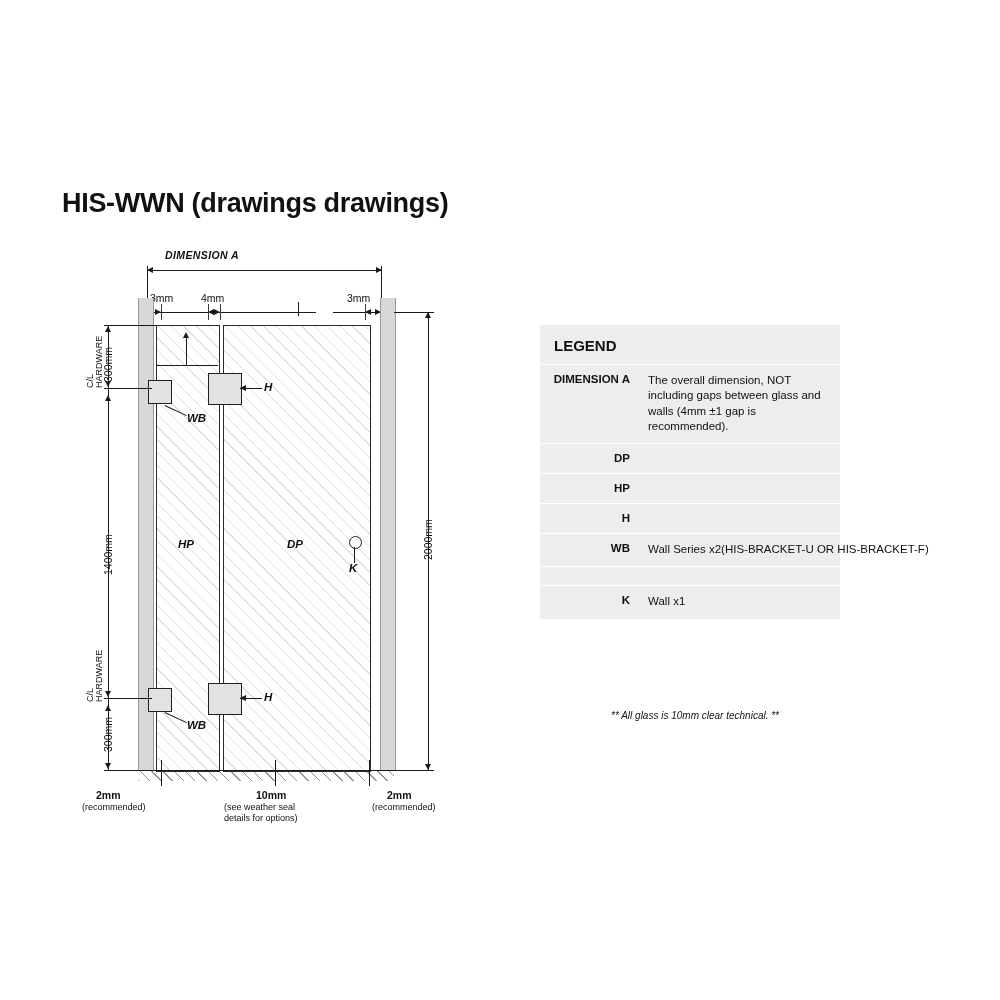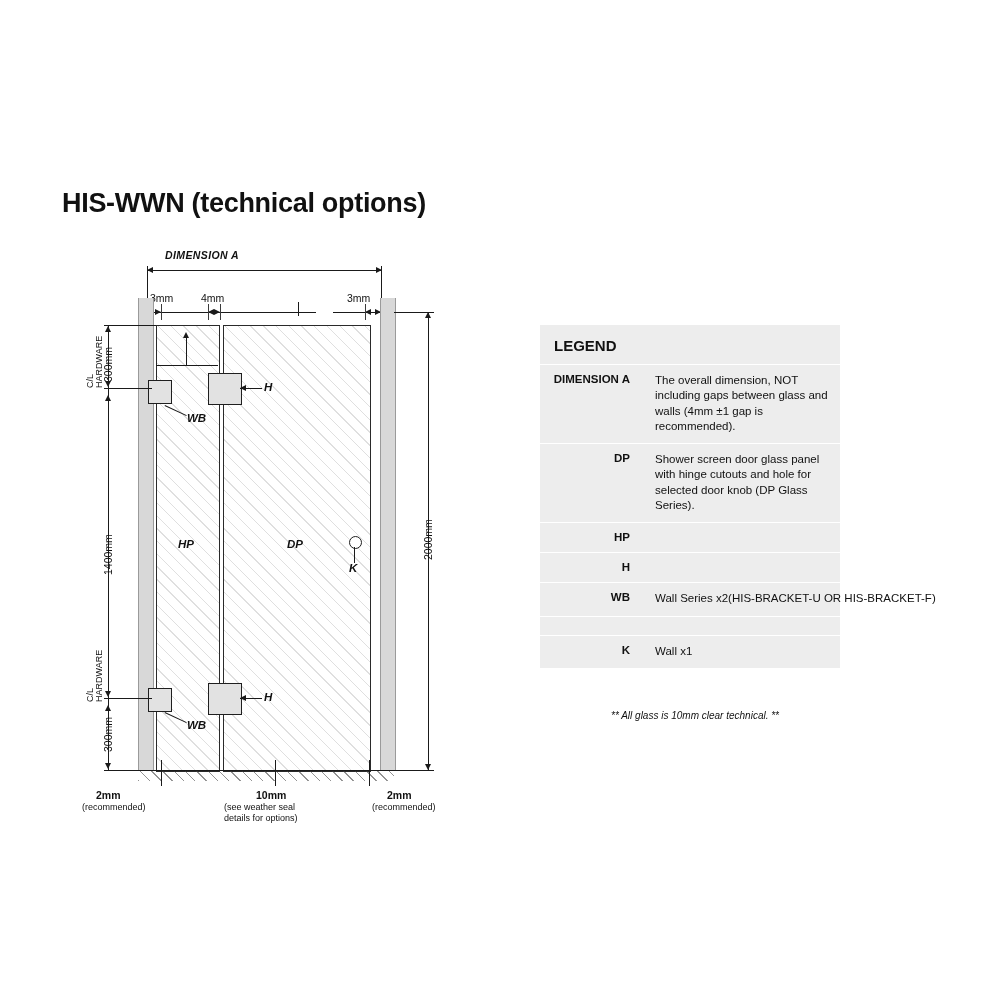--- a/index.html
+++ b/index.html
@@ -161,38 +161,37 @@
     padding: 8px 10px 9px 8px;
     font-weight: bold;
     box-sizing: border-box;
     font-size: 11.5px;
   }
   .lrow .lval {
     padding: 8px 6px 9px 8px;
     line-height: 1.33;
     box-sizing: border-box;
     white-space: pre-line;
-    margin-left: 7px;
   }
   .lrow.spacer { min-height: 18px; }
   #legend-note {
     position: absolute;
     left: 540px;
     top: 710px;
     width: 310px;
     text-align: center;
     font-size: 10px;
     font-style: italic;
     color: #111;
   }
 </style>
 </head>
 <body>
 
-<div id="title">HIS-WWN (technical options)</div>
+<div id="title">HIS-WWN (drawings drawings)</div>
 
 <div id="drawing">
 
   <div class="dimtxt italic" style="left:105px; top:9px;">DIMENSION A</div>
   <div class="line-h" style="left:87px; top:30px; width:235px;"></div>
   <div class="ar-l" style="left:87px; top:27px;"></div>
   <div class="ar-r" style="left:316px; top:27px;"></div>
   <div class="line-v" style="left:87px; top:26px; height:45px;"></div>
   <div class="line-v" style="left:321px; top:26px; height:45px;"></div>
 
@@ -295,21 +294,20 @@
 
 <div id="legend">
   <div class="legend-title">LEGEND</div>
 
   <div class="lrow">
     <div class="lkey">DIMENSION A</div>
     <div class="lval">The overall dimension, NOT including gaps between glass and walls (4mm ±1 gap is recommended).</div>
   </div>
   <div class="lrow">
     <div class="lkey">DP</div>
-    <div class="lval">Shower screen door glass panel with hinge cutouts and hole for selected door knob (DP Glass Series).</div>
   </div>
   <div class="lrow">
     <div class="lkey">HP</div>
   </div>
   <div class="lrow">
     <div class="lkey">H</div>
   </div>
   <div class="lrow">
     <div class="lkey">WB</div>
     <div class="lval" style="white-space:nowrap;">Wall Series x2(HIS-BRACKET-U OR HIS-BRACKET-F)</div>

